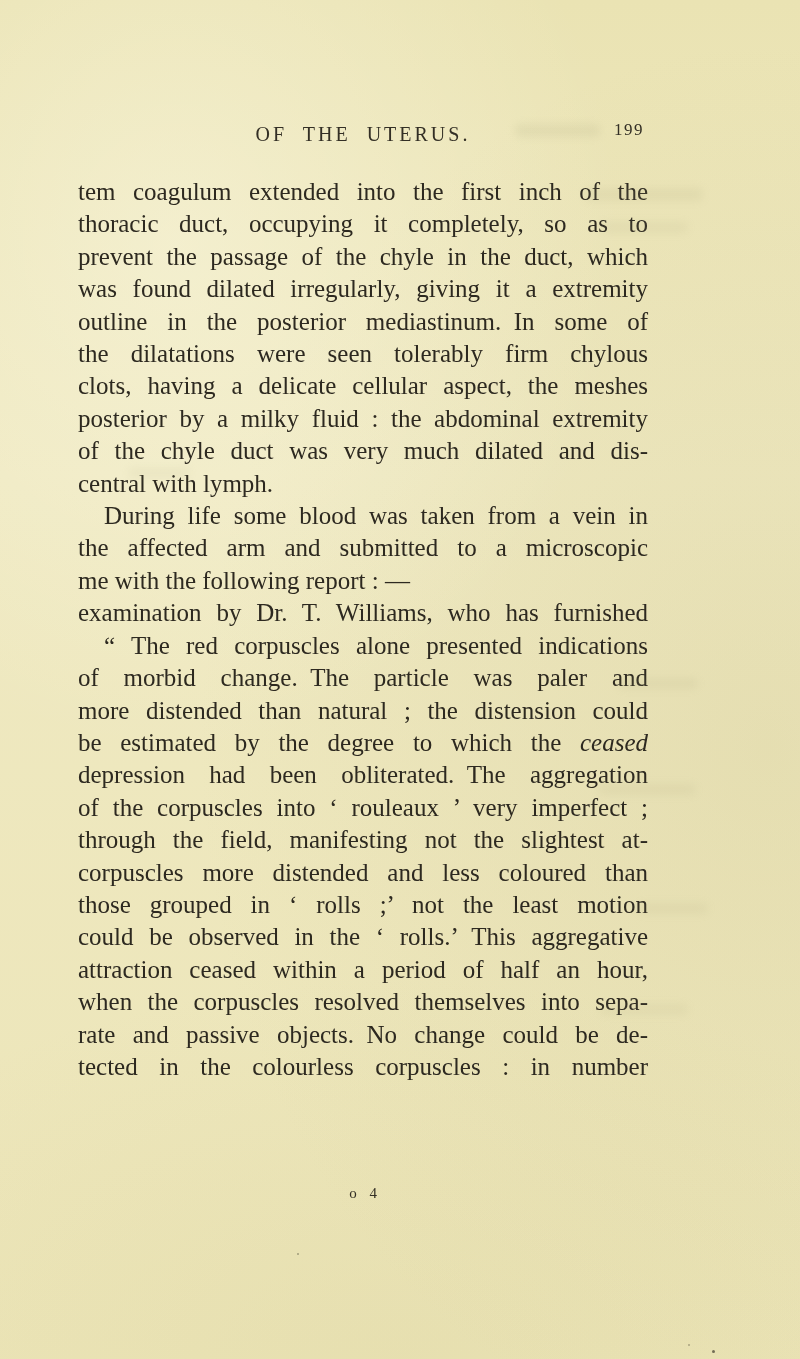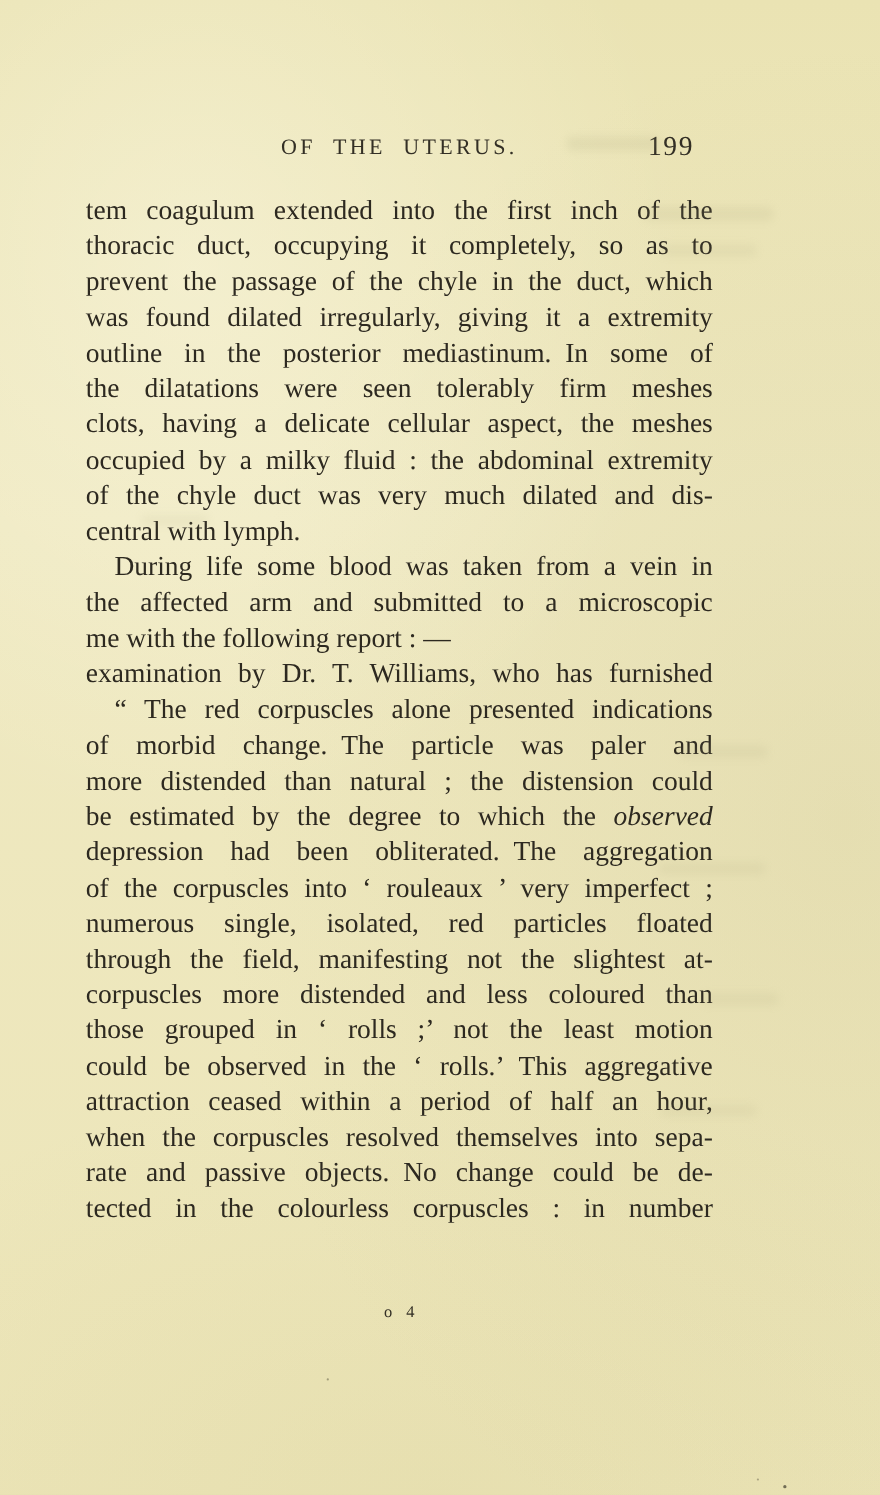--- a/index.html
+++ b/index.html
@@ -17,22 +17,22 @@
     font-family: "Liberation Serif", "DejaVu Serif", serif;
     color: #2e2a21;
   }
   
   .running-header { position: absolute; top: 120px; left: 78px; width: 570px; height: 30px; }
   .header-title {
     position: absolute; left: 0; right: 0; top: 3px; text-align: center;
     font-size: 20px; letter-spacing: 3px; word-spacing: 8px; color: #332f25;
   }
   .page-number {
-    position: absolute; right: 17px; top: 0;
-    font-size: 25px; letter-spacing: 1.5px; color: #332f25;
+    position: absolute; right: 4px; top: 0;
+    font-size: 17px; letter-spacing: 1.5px; color: #332f25;
   }
   
   .text-block {
     position: absolute; top: 176px; left: 78px; width: 570px;
     font-size: 25px; line-height: 32.4px; color: #2d2920;
   }
   .tl { text-align: justify; text-align-last: justify; text-justify: inter-word; }
   .tl.end { text-align-last: left; }
   .tl.indent { text-indent: 26px; }
   .tl i { font-style: italic; }
@@ -58,36 +58,35 @@
     <span class="header-title">OF THE UTERUS.</span>
     <span class="page-number">199</span>
   </header>
 
   <main class="text-block">
     <div class="tl">tem coagulum extended into the first inch of the</div>
     <div class="tl">thoracic duct, occupying it completely, so as to</div>
     <div class="tl">prevent the passage of the chyle in the duct, which</div>
     <div class="tl">was found dilated irregularly, giving it a extremity</div>
     <div class="tl">outline in the posterior mediastinum. In some of</div>
-    <div class="tl">the dilatations were seen tolerably firm meshes</div>
+    <div class="tl">the dilatations were seen tolerably firm chylous</div>
     <div class="tl">clots, having a delicate cellular aspect, the meshes</div>
-    <div class="tl">occupied by a milky fluid : the abdominal extremity</div>
+    <div class="tl">posterior by a milky fluid : the abdominal extremity</div>
     <div class="tl">of the chyle duct was very much dilated and dis-</div>
     <div class="tl end">central with lymph.</div>
     <div class="tl indent">During life some blood was taken from a vein in</div>
     <div class="tl">the affected arm and submitted to a microscopic</div>
     <div class="tl end">me with the following report : —</div>
     <div class="tl">examination by Dr. T. Williams, who has furnished</div>
     <div class="tl indent">“ The red corpuscles alone presented indications</div>
     <div class="tl">of morbid change. The particle was paler and</div>
     <div class="tl">more distended than natural ; the distension could</div>
-    <div class="tl"><span>be estimated by the degree to which the </span><i>observed</i><span></span></div>
+    <div class="tl"><span>be estimated by the degree to which the </span><i>ceased</i><span></span></div>
     <div class="tl">depression had been obliterated. The aggregation</div>
     <div class="tl">of the corpuscles into ‘ rouleaux ’ very imperfect ;</div>
-    <div class="tl">numerous single, isolated, red particles floated</div>
     <div class="tl">through the field, manifesting not the slightest at-</div>
     <div class="tl">corpuscles more distended and less coloured than</div>
     <div class="tl">those grouped in ‘ rolls ;’ not the least motion</div>
     <div class="tl">could be observed in the ‘ rolls.’ This aggregative</div>
     <div class="tl">attraction ceased within a period of half an hour,</div>
     <div class="tl">when the corpuscles resolved themselves into sepa-</div>
     <div class="tl">rate and passive objects. No change could be de-</div>
     <div class="tl">tected in the colourless corpuscles : in number</div>
   </main>
 

